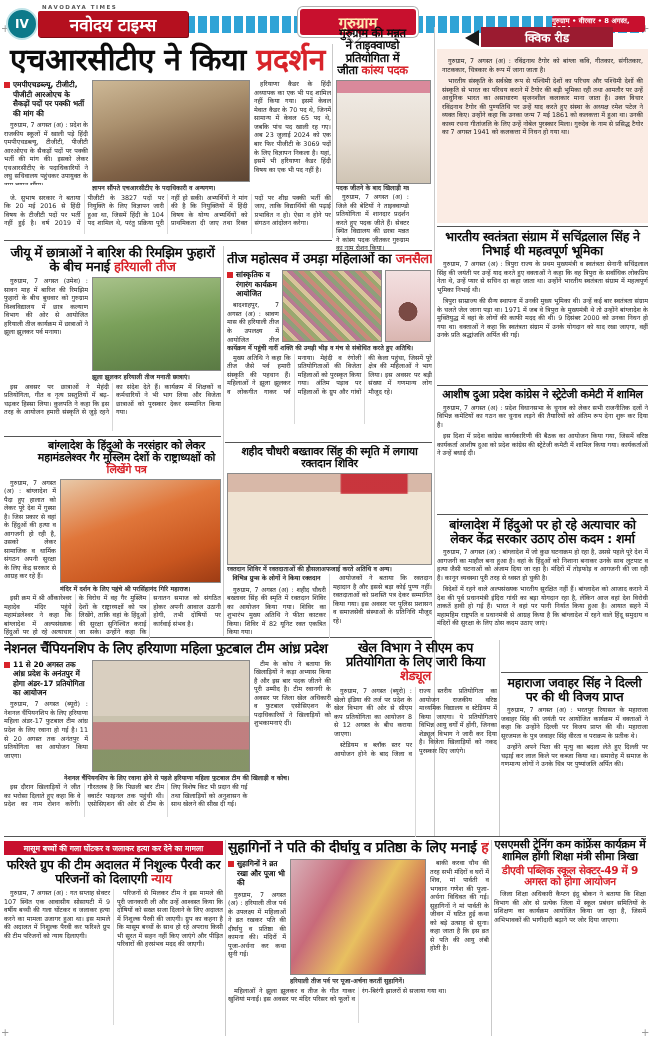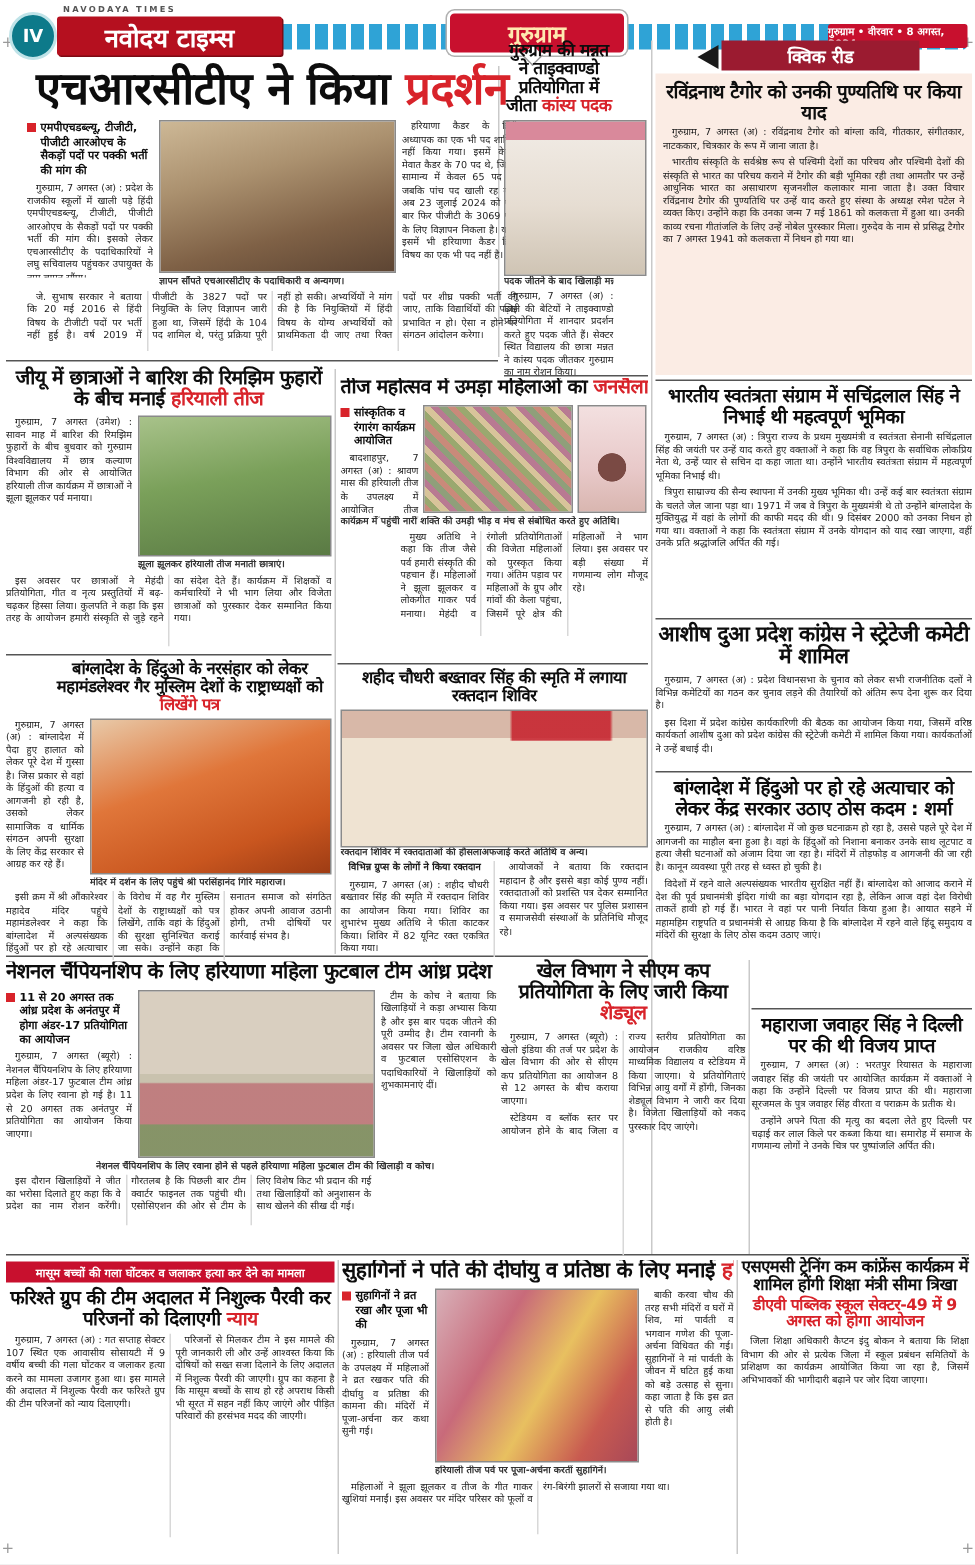--- a/index.html
+++ b/index.html
@@ -100,21 +100,21 @@
   <div class="vline" style="left:491px;top:840px;height:196px;"></div>
   <div class="hline" style="left:4px;top:240px;width:328px;"></div>
   <div class="hline" style="left:336px;top:250px;width:96px;"></div>
   <div class="hline" style="left:4px;top:436px;width:217px;"></div>
   <div class="hline" style="left:225px;top:442px;width:207px;"></div>
   <div class="hline" style="left:4px;top:637px;width:428px;"></div>
   <div class="hline" style="left:437px;top:514px;width:211px;"></div>
   <div class="hline" style="left:501px;top:672px;width:147px;"></div>
   <div class="hline" style="left:4px;top:836px;width:642px;"></div>
 
-  <div class="abs" style="left:18px;top:44px;width:327px;height:194px;">
+  <div class="abs" style="left:4px;top:44px;width:327px;height:194px;">
     <div class="hl" style="font-size:30px;"><span>एचआरसीटीए ने किया </span><span class="red">प्रदर्शन</span></div>
     <div class="row" style="margin-top:4px;height:102px;">
       <div style="width:84px;">
         <div class="sub">एमपीएचडब्ल्यू, टीजीटी, पीजीटी आरओएच के सैकड़ों पदों पर पक्की भर्ती की मांग की</div>
         <div class="body" style="height:64px;">
             <p>गुरुग्राम, 7 अगस्त (अ) : प्रदेश के राजकीय स्कूलों में खाली पड़े हिंदी एमपीएचडब्ल्यू, टीजीटी, पीजीटी आरओएच के सैकड़ों पदों पर पक्की भर्ती की मांग की। इसको लेकर एचआरसीटीए के पदाधिकारियों ने लघु सचिवालय पहुंचकर उपायुक्त के नाम ज्ञापन सौंपा।</p>
           </div>
       </div>
       <div class="photo ph-meeting" style="width:158px;height:102px;margin:0 4px;"></div>
       <div class="body" style="flex:1;height:102px;">
@@ -138,35 +138,34 @@
   </div>
 
   <div class="qrwrap">
     <div class="qrboxline">
       <div class="qrtri"></div>
       <div class="qrbox">
           <span>क्विक रीड</span>
         </div>
     </div>
     <div class="pinkpanel">
-      <div class="hl" style="font-size:12.5px;">रविंद्रनाथ टैगोर को उनकी पुण्यतिथि पर किया याद</div>
       <div class="body" style="height:162px;margin-top:3px;">
         <p>गुरुग्राम, 7 अगस्त (अ) : रविंद्रनाथ टैगोर को बांग्ला कवि, गीतकार, संगीतकार, नाटककार, चित्रकार के रूप में जाना जाता है।</p>
         <p>भारतीय संस्कृति के सर्वश्रेष्ठ रूप से पश्चिमी देशों का परिचय और पश्चिमी देशों की संस्कृति से भारत का परिचय कराने में टैगोर की बड़ी भूमिका रही तथा आमतौर पर उन्हें आधुनिक भारत का असाधारण सृजनशील कलाकार माना जाता है। उक्त विचार रविंद्रनाथ टैगोर की पुण्यतिथि पर उन्हें याद करते हुए संस्था के अध्यक्ष रमेश पटेल ने व्यक्त किए। उन्होंने कहा कि उनका जन्म 7 मई 1861 को कलकत्ता में हुआ था। उनकी काव्य रचना गीतांजलि के लिए उन्हें नोबेल पुरस्कार मिला। गुरुदेव के नाम से प्रसिद्ध टैगोर का 7 अगस्त 1941 को कलकत्ता में निधन हो गया था।</p>
       </div>
     </div>
     <div class="rcblock">
       <div class="hl" style="font-size:12.5px;">भारतीय स्वतंत्रता संग्राम में सचिंद्रलाल सिंह ने निभाई थी महत्वपूर्ण भूमिका</div>
       <div class="body" style="height:122px;margin-top:3px;">
         <p>गुरुग्राम, 7 अगस्त (अ) : त्रिपुरा राज्य के प्रथम मुख्यमंत्री व स्वतंत्रता सेनानी सचिंद्रलाल सिंह की जयंती पर उन्हें याद करते हुए वक्ताओं ने कहा कि वह त्रिपुरा के सर्वाधिक लोकप्रिय नेता थे, उन्हें प्यार से सचिन दा कहा जाता था। उन्होंने भारतीय स्वतंत्रता संग्राम में महत्वपूर्ण भूमिका निभाई थी।</p>
         <p>त्रिपुरा साम्राज्य की सैन्य स्थापना में उनकी मुख्य भूमिका थी। उन्हें कई बार स्वतंत्रता संग्राम के चलते जेल जाना पड़ा था। 1971 में जब वे त्रिपुरा के मुख्यमंत्री थे तो उन्होंने बांग्लादेश के मुक्तियुद्ध में वहां के लोगों की काफी मदद की थी। 9 दिसंबर 2000 को उनका निधन हो गया था। वक्ताओं ने कहा कि स्वतंत्रता संग्राम में उनके योगदान को याद रखा जाएगा, वहीं उनके प्रति श्रद्धांजलि अर्पित की गई।</p>
       </div>
     </div>
     <div class="rcblock">
-      <div class="hl" style="font-size:14px;">आशीष दुआ प्रदेश कांग्रेस ने स्ट्रेटेजी कमेटी में शामिल</div>
+      <div class="hl" style="font-size:11px;">आशीष दुआ प्रदेश कांग्रेस ने स्ट्रेटेजी कमेटी में शामिल</div>
       <div class="body" style="height:72px;margin-top:3px;">
         <p>गुरुग्राम, 7 अगस्त (अ) : प्रदेश विधानसभा के चुनाव को लेकर सभी राजनीतिक दलों ने विभिन्न कमेटियों का गठन कर चुनाव लड़ने की तैयारियों को अंतिम रूप देना शुरू कर दिया है।</p>
         <p>इस दिशा में प्रदेश कांग्रेस कार्यकारिणी की बैठक का आयोजन किया गया, जिसमें वरिष्ठ कार्यकर्ता आशीष दुआ को प्रदेश कांग्रेस की स्ट्रेटेजी कमेटी में शामिल किया गया। कार्यकर्ताओं ने उन्हें बधाई दी।</p>
       </div>
     </div>
   </div>
 
   <div class="abs" style="left:4px;top:246px;width:217px;height:188px;">
     <div class="hl" style="font-size:13px;"><span>जीयू में छात्राओं ने बारिश की रिमझिम फुहारों के बीच मनाई </span><span class="red">हरियाली तीज</span></div>
     <div class="row" style="margin-top:3px;height:94px;">
@@ -187,21 +186,21 @@
       <div style="width:52px;">
         <div class="sub">सांस्कृतिक व रंगारंग कार्यक्रम आयोजित</div>
         <div class="body" style="height:44px;">
             <p>बादशाहपुर, 7 अगस्त (अ) : श्रावण मास की हरियाली तीज के उपलक्ष्य में आयोजित तीज महोत्सव में महिलाओं का जनसैलाब उमड़ पड़ा। कार्यक्रम का शुभारंभ दीप प्रज्वलन से हुआ।</p>
           </div>
       </div>
       <div class="photo ph-crowd" style="width:100px;height:72px;margin-left:3px;"></div>
       <div class="photo ph-speaker" style="width:46px;height:72px;margin-left:3px;"></div>
     </div>
     <div class="cap" style="margin-top:2px;">कार्यक्रम में पहुंची नारी शक्ति की उमड़ी भीड़ व मंच से संबोधित करते हुए अतिथि।</div>
-    <div class="body cols3" style="height:70px;margin-top:2px;margin-left:40px;">
+    <div class="body cols3" style="height:70px;margin-top:2px;">
         <p>मुख्य अतिथि ने कहा कि तीज जैसे पर्व हमारी संस्कृति की पहचान हैं। महिलाओं ने झूला झूलकर व लोकगीत गाकर पर्व मनाया। मेहंदी व रंगोली प्रतियोगिताओं की विजेता महिलाओं को पुरस्कृत किया गया। अंतिम पड़ाव पर महिलाओं के ग्रुप और गांवों की केला पहुंचा, जिसमें पूरे क्षेत्र की महिलाओं ने भाग लिया। इस अवसर पर बड़ी संख्या में गणमान्य लोग मौजूद रहे।</p>
       </div>
   </div>
 
   <div class="abs" style="left:4px;top:440px;width:217px;height:194px;">
     <div class="hl" style="font-size:11px;margin-left:28px;"><span>बांग्लादेश के हिंदुओ के नरसंहार को लेकर महामंडलेश्वर गैर मुस्लिम देशों के राष्ट्राध्यक्षों को </span><span class="red">लिखेंगे पत्र</span></div>
     <div class="row" style="margin-top:3px;height:104px;">
       <div class="body" style="width:52px;height:104px;">
           <p>गुरुग्राम, 7 अगस्त (अ) : बांग्लादेश में पैदा हुए हालात को लेकर पूरे देश में गुस्सा है। जिस प्रकार से वहां के हिंदुओं की हत्या व आगजनी हो रही है, उसको लेकर सामाजिक व धार्मिक संगठन अपनी सुरक्षा के लिए केंद्र सरकार से आग्रह कर रहे हैं।</p>
         </div>

